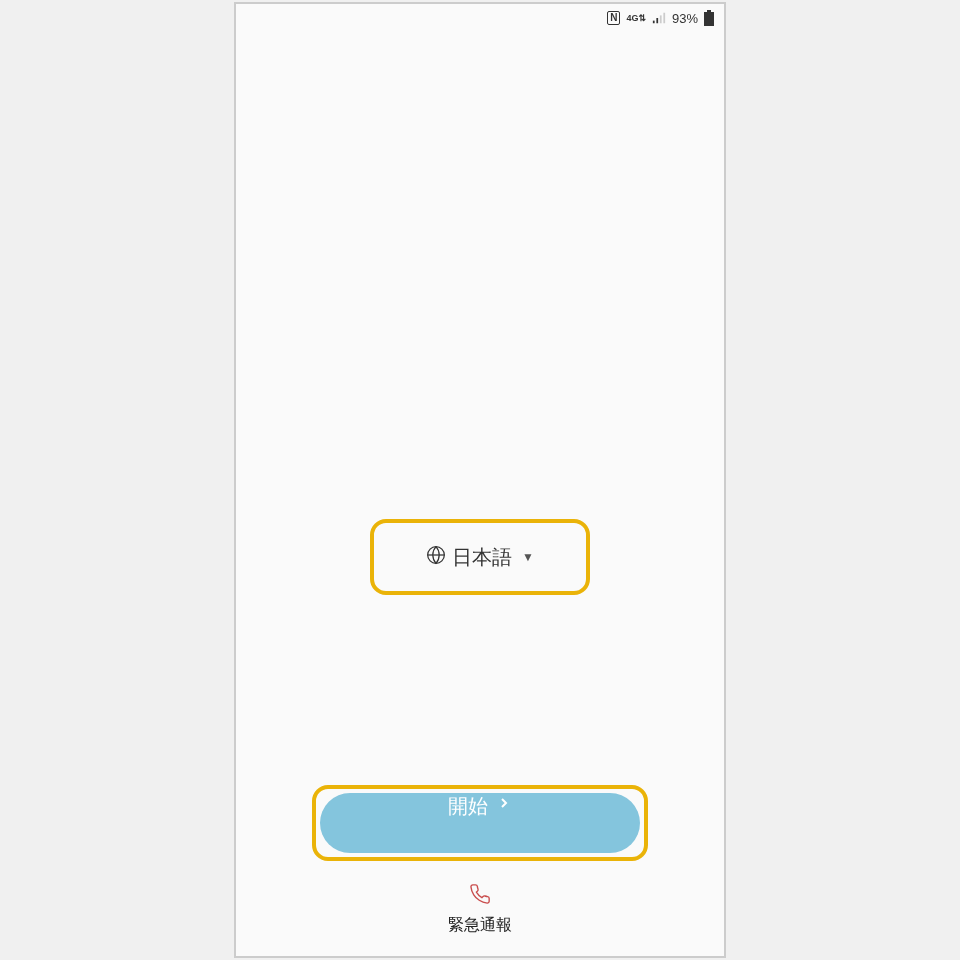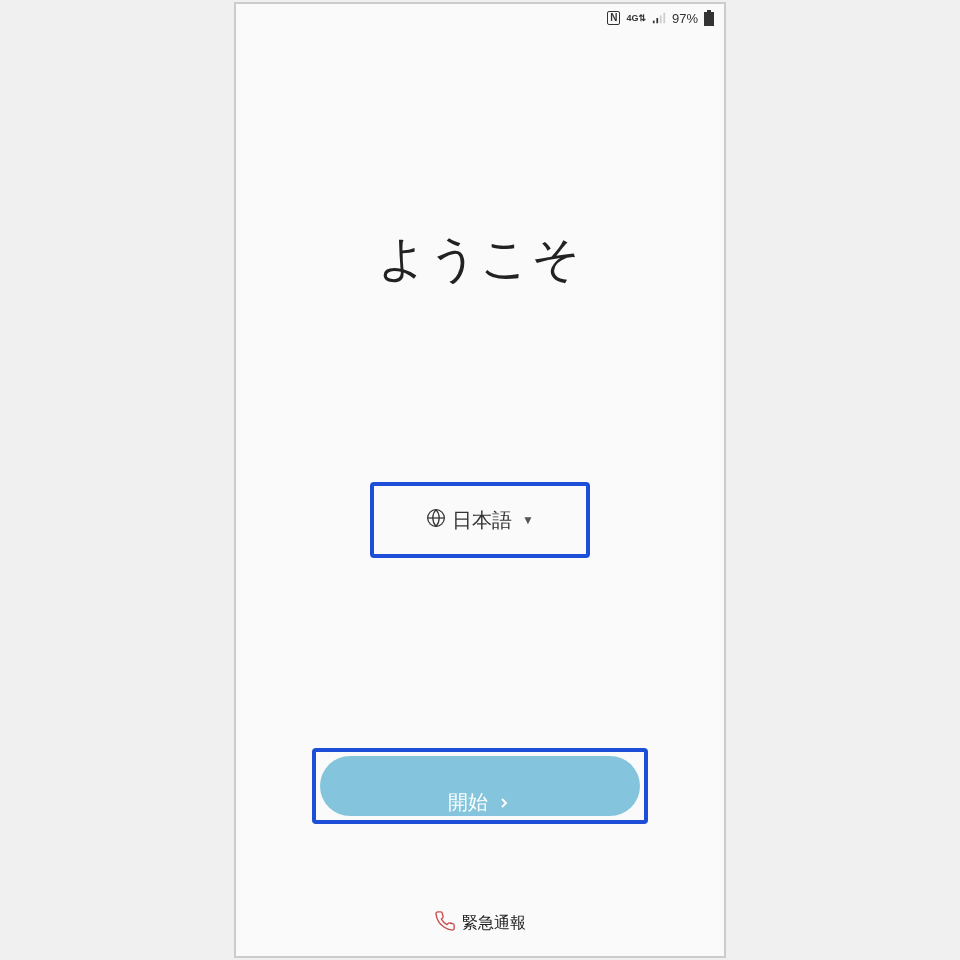--- a/index.html
+++ b/index.html
@@ -62,25 +62,26 @@
       position: relative;
     }
     .welcome-title {
       font-size: 48px;
       font-weight: 300;
       color: #222;
       margin-top: 195px;
       letter-spacing: 2px;
     }
     .highlight-box {
-      border: 4px solid #1d4ed8;
-      border-radius: 4px;
+      border: 4px solid #eab308;
+      border-radius: 16px;
       display: flex;
       justify-content: center;
       align-items: center;
+      margin-top: 37px;
     }
     .language-highlight {
       position: absolute;
       top: 450px;
       width: 220px;
       height: 76px;
     }
     .language-selector {
       display: flex;
       align-items: center;
@@ -105,38 +106,38 @@
       padding: 4px;
     }
     .start-button {
       width: 100%;
       height: 100%;
       background: #84c5dd;
       border-radius: 999px;
       border: none;
       display: flex;
       justify-content: center;
-      align-items: flex-end;
+      align-items: flex-start;
       gap: 8px;
       color: #fff;
       font-size: 20px;
       font-weight: 500;
       cursor: pointer;
     }
     .footer {
       position: absolute;
       bottom: 20px;
       width: 100%;
       display: flex;
       justify-content: space-around;
       padding: 0 20px;
     }
     .footer-item {
       display: flex;
-      flex-direction: row;
+      flex-direction: column;
       align-items: center;
       gap: 6px;
       cursor: pointer;
     }
     .footer-item svg {
       width: 22px;
       height: 22px;
     }
     .footer-label {
       font-size: 16px;
@@ -154,31 +155,30 @@
       <span>⇅</span>
     </span>
     <span>
       <svg viewBox="0 0 16 16" width="14" height="14">
         <rect x="1" y="11" width="2" height="3" fill="#333"></rect>
         <rect x="5" y="8" width="2" height="6" fill="#333"></rect>
         <rect x="9" y="5" width="2" height="9" fill="#ccc"></rect>
         <rect x="13" y="2" width="2" height="12" fill="#ccc"></rect>
       </svg>
     </span>
-    <span>97%</span>
+    <span>93%</span>
     <span>
       <svg viewBox="0 0 10 16" width="10" height="16">
         <rect x="3" y="0" width="4" height="2" fill="#333"></rect>
         <rect x="0" y="2" width="10" height="14" fill="#333"></rect>
       </svg>
     </span>
   </div>
 
   <div class="content">
-    <h1 class="welcome-title">ようこそ</h1>
 
     <div class="highlight-box language-highlight">
       <div class="language-selector">
         <span class="globe-icon">
           <svg viewBox="0 0 24 24" fill="none" stroke="#333" stroke-width="1.5">
             <circle cx="12" cy="12" r="10"></circle>
             <path d="M2 12h20"></path>
             <path d="M12 2a15 15 0 0 1 0 20a15 15 0 0 1 0-20"></path>
           </svg>
         </span>

